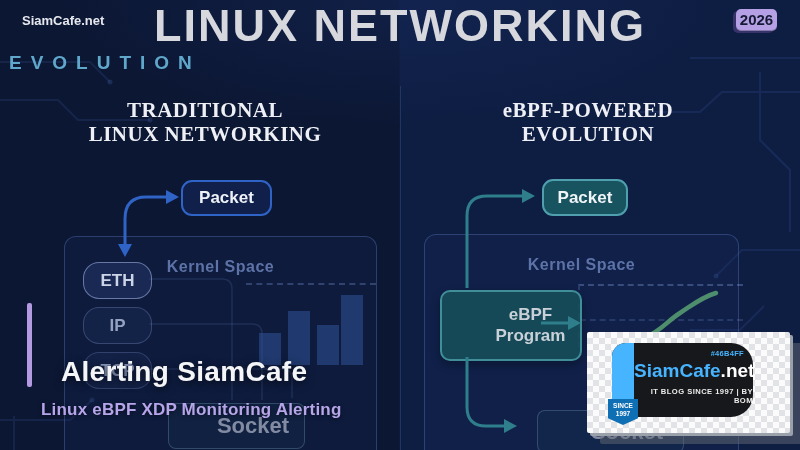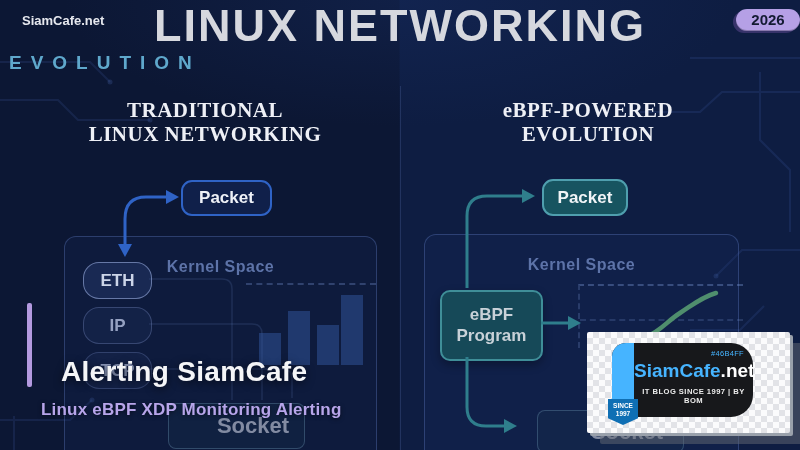--- a/index.html
+++ b/index.html
@@ -12,22 +12,22 @@
     content:"";position:absolute;inset:0;pointer-events:none;
     background:radial-gradient(ellipse 60% 40% at 50% 0%,rgba(25,48,105,.35),transparent 70%);
   }
   svg.layer{position:absolute;left:0;top:0;pointer-events:none;}
 
   .watermark{position:absolute;left:22px;top:13px;font-size:13px;font-weight:700;color:#e6e8ee;}
   .main-title{position:absolute;left:0;right:0;top:3px;text-align:center;font-size:45px;line-height:1;
     font-weight:800;letter-spacing:2px;color:#d6d8de;}
   .evolution{position:absolute;left:0;right:0;top:52px;text-align:left;font-size:19px;font-weight:700;
     letter-spacing:9px;text-indent:9px;color:#5fa8cc;}
-  .badge-year{position:absolute;left:736px;top:9px;width:64px;height:22px;background:#b5a0e6;
-    border-radius:11px;color:#131a32;font-size:15px;font-weight:800;text-align:center;line-height:22px;
+  .badge-year{position:absolute;left:736px;top:9px;width:41px;height:22px;background:#b5a0e6;
+    border-radius:5px;color:#131a32;font-size:15px;font-weight:800;text-align:center;line-height:22px;
     box-shadow:-3px 2px 0 rgba(90,70,140,.55), inset 0 -1px 0 rgba(0,0,0,.25);}
 
   .divider{position:absolute;left:400px;top:86px;width:1px;height:364px;background:rgba(130,155,225,.18);}
 
   .col-heading{position:absolute;text-align:center;font-size:21px;font-weight:800;line-height:1.14;
     letter-spacing:.5px;color:#eef0f6;}
   .col-heading.left{left:60px;top:99px;width:290px;}
   .col-heading.right{left:443px;top:99px;width:290px;}
   .hl{display:block;font-family:Liberation Serif, serif;}
 
@@ -63,21 +63,21 @@
   .packet{position:absolute;display:flex;align-items:center;justify-content:center;
     font-weight:700;font-size:17px;border-radius:11px;text-align:right;}
   .packet-left{left:181px;top:180px;width:87px;height:32px;border:2px solid #2f63c6;
     background:rgba(20,40,92,.55);color:#eef1f7;}
   .packet-right{left:542px;top:179px;width:82px;height:33px;border:2px solid #4f9fae;
     background:#175460;color:#f0f4f6;}
 
   .ebpf-box{position:absolute;left:440px;top:290px;width:99px;height:67px;border:2px solid #3f8e98;
     background:rgba(23,77,90,.92);border-radius:10px;display:flex;flex-direction:column;align-items:center;
     justify-content:center;font-size:17px;font-weight:700;line-height:1.18;color:#c8d1d8;
-    box-shadow:0 4px 10px rgba(0,0,0,.3);}
+    box-shadow:0 4px 10px rgba(0,0,0,.3);padding-left:39px;}
 
   .overlay-bar{position:absolute;left:27px;top:303px;width:5px;height:84px;background:#b49ae0;border-radius:2px;}
   .overlay-title{position:absolute;left:41px;font-size:28px;font-weight:700;color:#f4f5f7;
     letter-spacing:.3px;white-space:nowrap;text-shadow:0 2px 8px rgba(0,0,0,.65);}
   .ot1{top:321px;} .ot2{top:356px;margin-left:20px;}
   .overlay-sub{position:absolute;left:41px;top:400px;font-size:17px;font-weight:700;color:#b7a5ea;
     letter-spacing:.2px;white-space:nowrap;text-shadow:0 1px 4px rgba(0,0,0,.5);}
 
   .logo-card{position:absolute;left:587px;top:332px;width:203px;height:101px;border-radius:2px;
     background-color:#fbfbfc;
@@ -87,24 +87,24 @@
     background-size:12px 12px;background-position:0 0,6px 6px;
     box-shadow:3px 3px 0 #9aa1ab, 13px 11px 0 rgba(100,106,116,.5);}
   .logo-pill{position:absolute;left:25px;top:11px;width:141px;height:74px;background:#17181b;
     border-radius:14px 22px 22px 14px;}
   .logo-strip{position:absolute;left:0;top:0;width:22px;height:74px;background:#46B4FF;
     border-radius:14px 0 0 14px;}
   .logo-ribbon{position:absolute;left:-4px;top:56px;width:30px;height:26px;background:#0f6fb4;
     clip-path:polygon(0 0,100% 0,100% 74%,50% 100%,0 74%);color:#fff;font-size:6.5px;font-weight:700;
     text-align:center;line-height:1.2;padding-top:3px;box-sizing:border-box;}
   .logo-ribbon span{display:block;}
-  .logo-hex{position:absolute;right:9px;top:6px;font-size:7.5px;font-weight:400;color:#46B4FF;letter-spacing:.3px;}
+  .logo-hex{position:absolute;right:9px;top:6px;font-size:7.5px;font-weight:700;color:#46B4FF;letter-spacing:.3px;}
   .logo-name{position:absolute;left:22px;right:0;top:17px;text-align:center;font-size:19px;font-weight:700;color:#fff;}
   .logo-name .primary{color:#46B4FF;}
-  .logo-tagline{position:absolute;left:22px;right:0;top:44px;text-align:center;font-size:7.6px;
+  .logo-tagline{position:absolute;left:22px;right:0;top:44px;text-align:right;font-size:7.6px;
     font-weight:700;letter-spacing:.45px;color:#ececec;}
 </style>
 </head>
 <body>
 
 <div class="canvas">
 
   <svg class="layer" width="800" height="450">
     <g stroke="#4a6cc0" stroke-width="2" fill="none" opacity="0.16">
       <path d="M0 100 H58 L78 120 H150"></path>

